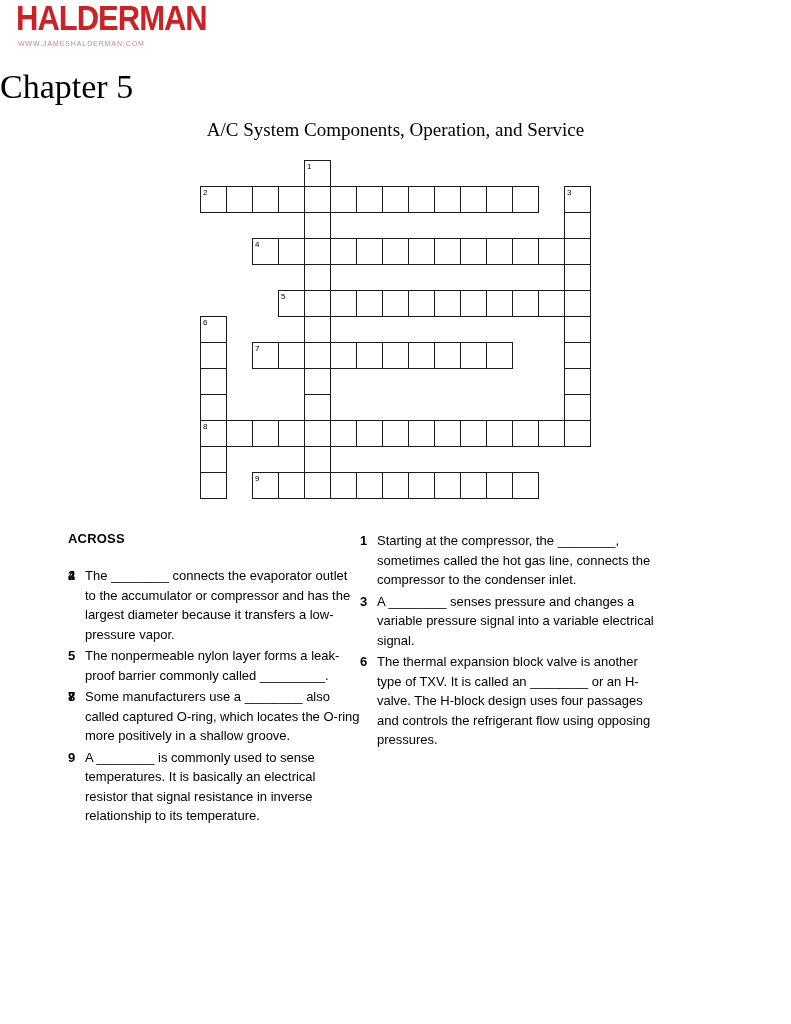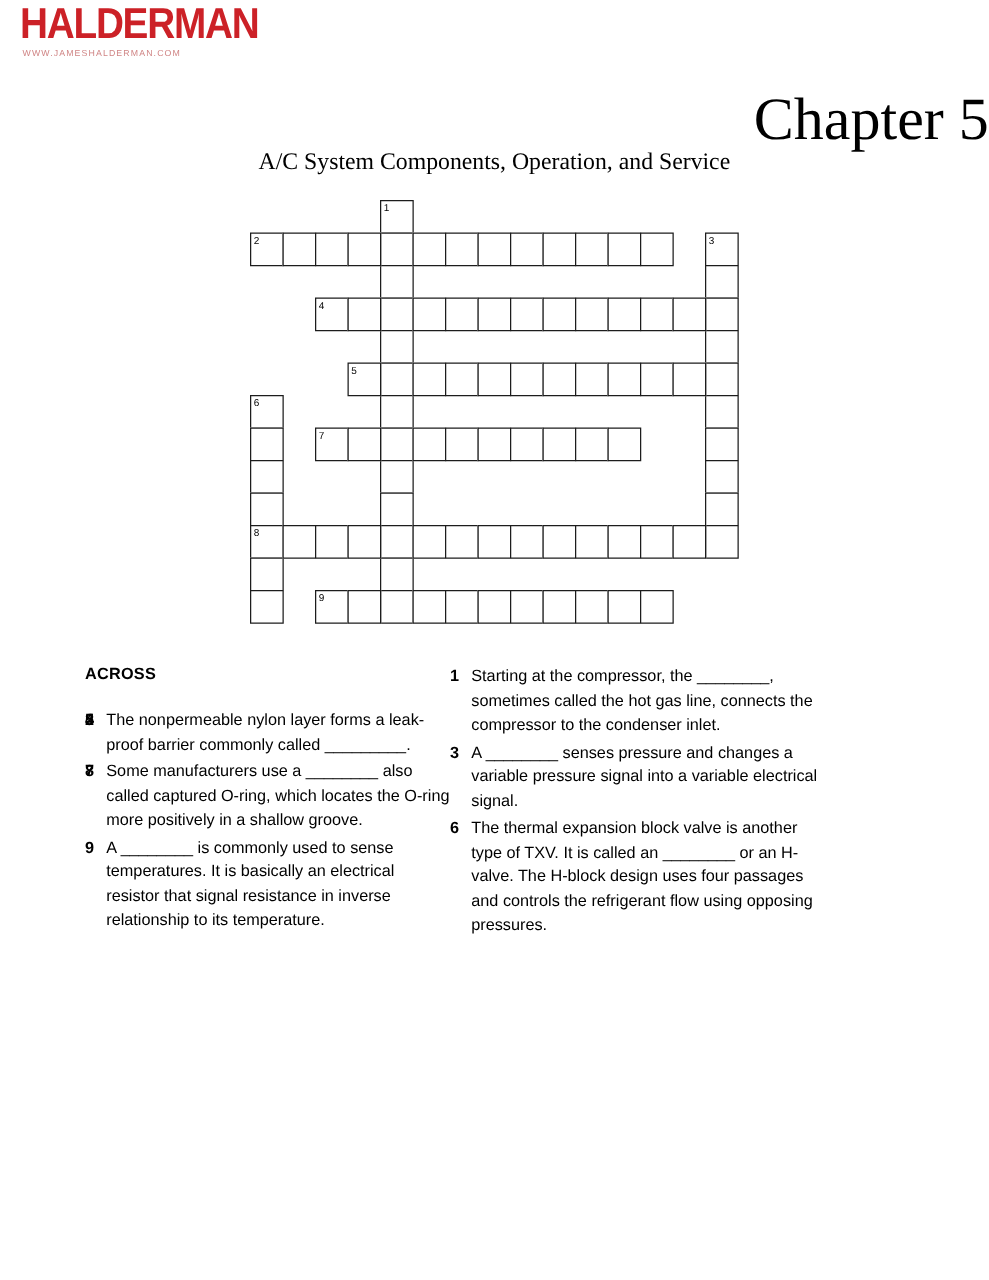--- a/index.html
+++ b/index.html
@@ -15,22 +15,22 @@
     font-weight: 800; font-size: 31px; line-height: 32px;
     color: #cc2127; letter-spacing: -1px;
     transform: scaleY(1.12); transform-origin: left top;
   }
   .brand-url {
     font-size: 7px; color: #d08585; letter-spacing: .9px;
     margin-top: 7px; margin-left: 2px;
   }
   .title {
     position: absolute; top: 68px; left: 0; width: 791px;
-    text-align: right; font-family: "Liberation Serif", serif;
-    font-size: 48px; font-weight: 400;
+    text-align: left; font-family: "Liberation Serif", serif;
+    font-size: 34px; font-weight: 400;
   }
   .subtitle {
     position: absolute; top: 119px; left: 0; width: 791px;
     text-align: center; font-family: "Liberation Serif", serif;
     font-size: 19px; font-weight: 400;
   }
   .grid { position: absolute; left: 200px; top: 160px; width: 393px; height: 341px; }
   .cell {
     position: absolute; width: 27px; height: 27px;
     border: 1px solid #1c1c1c; background: #fff;
@@ -173,20 +173,21 @@
   </div>
 
 <div class="clues">
   <div class="clue-col">
     <div class="clues-header">ACROSS</div>
     <div class="clue">
       <span class="clue-num">2</span>
     </div>
     <div class="clue">
       <span class="clue-num">4</span>
+      <span class="clue-text">The ________ connects the evaporator outlet to the accumulator or compressor and has the largest diameter because it transfers a low-pressure vapor.</span>
     </div>
     <div class="clue">
       <span class="clue-num">5</span>
       <span class="clue-text">The nonpermeable nylon layer forms a leak-proof barrier commonly called _________.</span>
     </div>
     <div class="clue">
       <span class="clue-num">7</span>
     </div>
     <div class="clue">
       <span class="clue-num">8</span>

